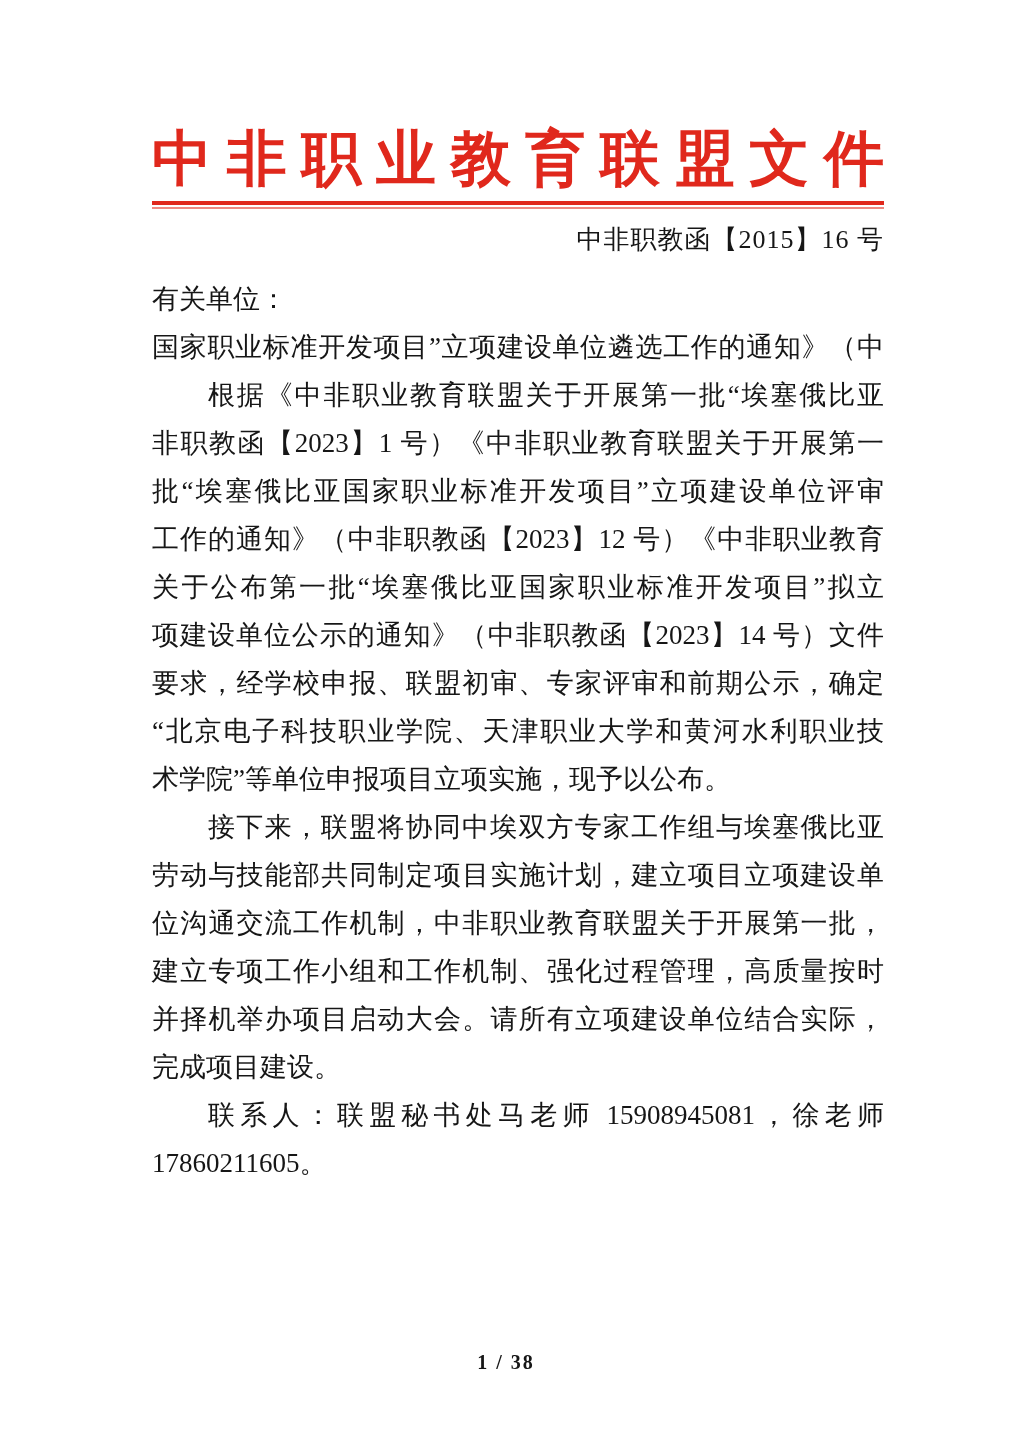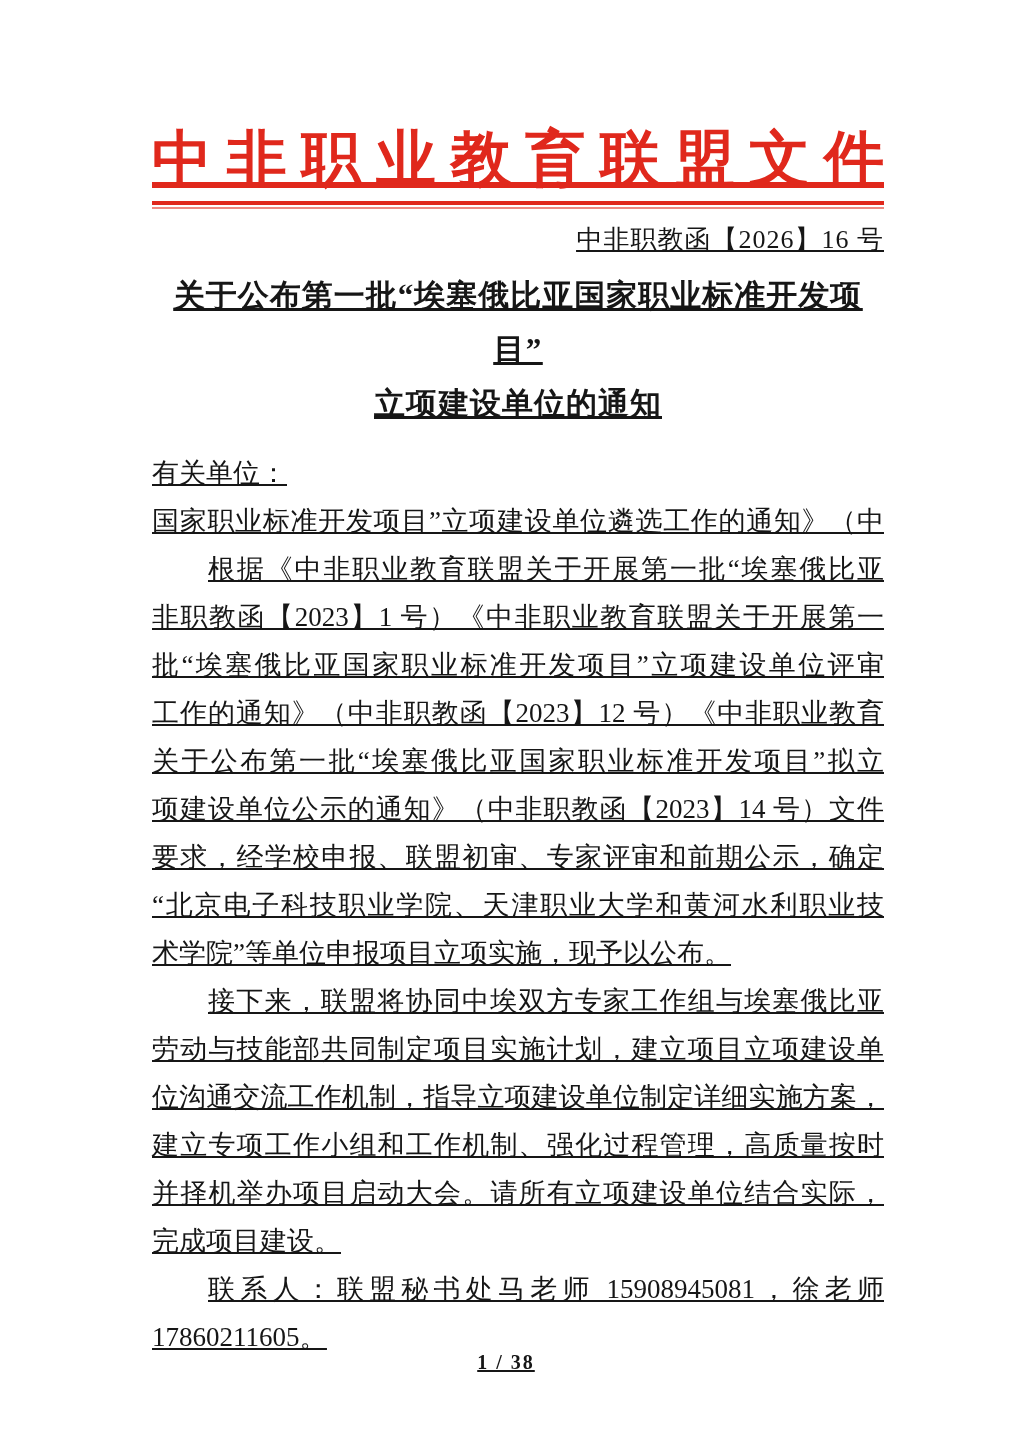--- a/index.html
+++ b/index.html
@@ -1,19 +1,19 @@
 <!DOCTYPE html>
 <html style="--accent: #e0281c;"><head>
 <meta charset="utf-8">
 <style>
   :root {
     --accent: #e0281c;
     --ink: #161616;
   }
-  * { margin: 0; padding: 0; box-sizing: border-box; text-decoration: underline; }
+  * { margin: 0; padding: 0; box-sizing: border-box; }
   html, body { background: #ffffff; }
   .page {
     position: relative;
     width: 1024px;
     height: 1448px;
     margin: 0 auto;
     background: #ffffff;
     padding: 0 140px 0 152px;
     font-family: "Liberation Serif", "DejaVu Serif", serif;
     color: var(--ink);
@@ -76,42 +76,38 @@
 
 <div class="page">
 
   <div class="org-title">中非职业教育联盟文件</div>
 
   <div class="rule-wrap">
     <div class="rule-thick"></div>
     <div class="rule-thin"></div>
   </div>
 
-  <div class="doc-number">中非职教函【2026】16 号</div>
+  <div class="doc-number">中非职教函【2015】16 号</div>
 
-  <div class="doc-title">
-    <div>关于公布第一批“埃塞俄比亚国家职业标准开发项目”</div>
-    <div>立项建设单位的通知</div>
-  </div>
 
   <div class="salutation">有关单位：</div>
 
   <div class="bl j">国家职业标准开发项目”立项建设单位遴选工作的通知》（中</div>
   <div class="bl j i">根据《中非职业教育联盟关于开展第一批“埃塞俄比亚</div>
   <div class="bl j">非职教函【2023】1 号）《中非职业教育联盟关于开展第一</div>
   <div class="bl j">批“埃塞俄比亚国家职业标准开发项目”立项建设单位评审</div>
   <div class="bl j">工作的通知》（中非职教函【2023】12 号）《中非职业教育</div>
   <div class="bl j">关于公布第一批“埃塞俄比亚国家职业标准开发项目”拟立</div>
   <div class="bl j">项建设单位公示的通知》（中非职教函【2023】14 号）文件</div>
   <div class="bl j">要求，经学校申报、联盟初审、专家评审和前期公示，确定</div>
   <div class="bl j">“北京电子科技职业学院、天津职业大学和黄河水利职业技</div>
   <div class="bl e">术学院”等单位申报项目立项实施，现予以公布。</div>
   <div class="bl j i">接下来，联盟将协同中埃双方专家工作组与埃塞俄比亚</div>
   <div class="bl j">劳动与技能部共同制定项目实施计划，建立项目立项建设单</div>
-  <div class="bl j">位沟通交流工作机制，指导立项建设单位制定详细实施方案，</div>
+  <div class="bl j">位沟通交流工作机制，中非职业教育联盟关于开展第一批，</div>
   <div class="bl j">建立专项工作小组和工作机制、强化过程管理，高质量按时</div>
   <div class="bl j">并择机举办项目启动大会。请所有立项建设单位结合实际，</div>
   <div class="bl e">完成项目建设。</div>
   <div class="bl j i">联系人：联盟秘书处马老师 15908945081，徐老师</div>
   <div class="bl e">17860211605。</div>
 
   <div class="page-number">1 / 38</div>
 
 </div>
 

